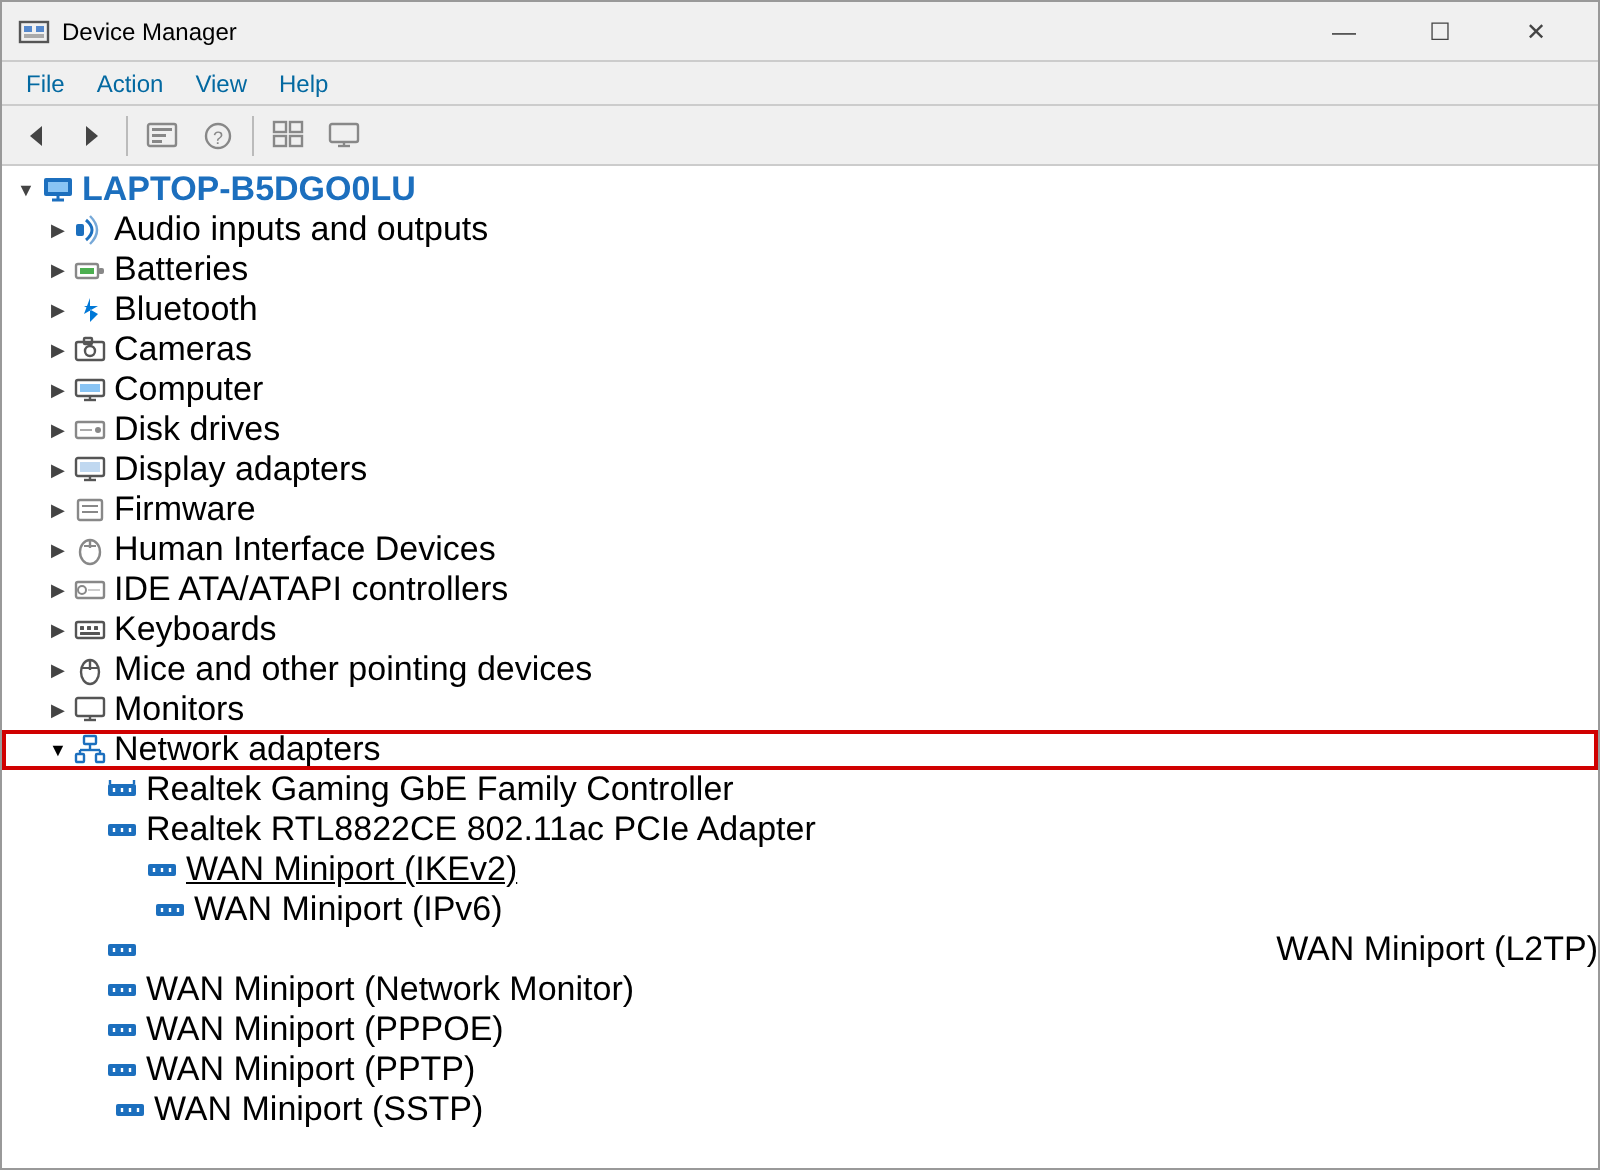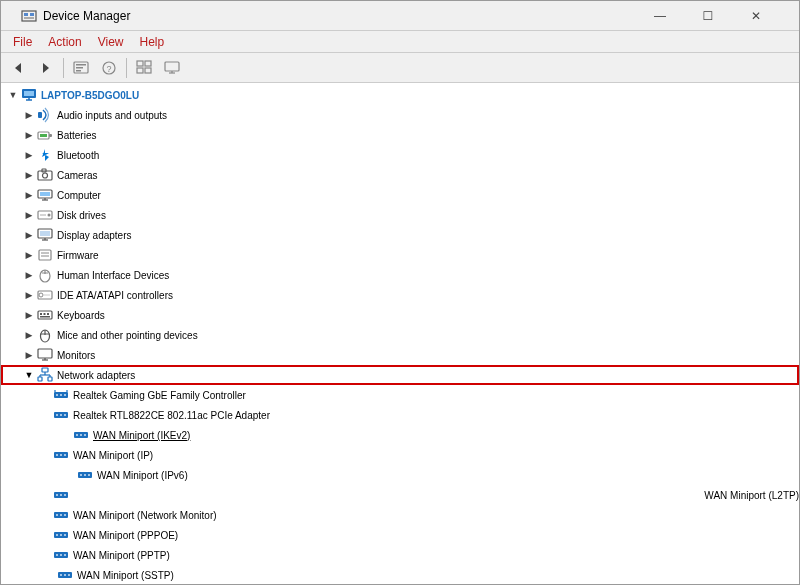--- a/index.html
+++ b/index.html
@@ -21,21 +21,21 @@
       border: 1px solid #999;
       display: flex;
       flex-direction: column;
       box-shadow: 2px 2px 8px rgba(0,0,0,0.3);
     }
     .title-bar {
       background: #f0f0f0;
       height: 30px;
       display: flex;
       align-items: center;
-      padding: 0 20px;
+      padding: 0 8px;
       border-bottom: 1px solid #ccc;
       user-select: none;
     }
     .title-bar-icon {
       width: 16px;
       height: 16px;
       margin-right: 6px;
       display: flex;
       align-items: center;
       justify-content: center;
@@ -67,21 +67,21 @@
       height: 22px;
       display: flex;
       align-items: center;
       padding: 0 4px;
       border-bottom: 1px solid #ccc;
     }
     .menu-item {
       padding: 12px 8px;
       cursor: pointer;
       font-size: 12px;
-      color: #b91c1c;
+      color: #0369a1;
     }
 
     .toolbar {
       background: #f0f0f0;
       height: 30px;
       display: flex;
       align-items: center;
       padding: 0 4px;
       border-bottom: 1px solid #ccc;
       gap: 2px;
@@ -148,21 +148,21 @@
     .item-icon {
       width: 16px;
       height: 16px;
       margin-right: 4px;
       display: inline-flex;
       align-items: center;
       justify-content: center;
       flex-shrink: 0;
     }
     .item-label {
-      font-size: 10px;
+      font-size: 17px;
       color: #000;
     }
 
     
     .icon-computer { color: #1c6fbe; }
     .sub-item2 { padding-left: 20px; }
   </style>
 </head>
 <body>
 
@@ -457,31 +457,20 @@
           <svg width="16" height="16" viewBox="0 0 16 16">
             <rect x="1" y="5" width="14" height="6" rx="1" fill="#1c6fbe"></rect>
             <line x1="4" y1="7" x2="4" y2="9" stroke="#fff" stroke-width="1.2"></line>
             <line x1="8" y1="7" x2="8" y2="9" stroke="#fff" stroke-width="1.2"></line>
             <line x1="12" y1="7" x2="12" y2="9" stroke="#fff" stroke-width="1.2"></line>
           </svg>
         </span>
         <span class="item-label">WAN Miniport (IKEv2)</span>
       </div>
 
-      <div class="tree-item" style="padding-left:52px;">
-        <span class="item-icon">
-          <svg width="16" height="16" viewBox="0 0 16 16">
-            <rect x="1" y="5" width="14" height="6" rx="1" fill="#1c6fbe"></rect>
-            <line x1="4" y1="7" x2="4" y2="9" stroke="#fff" stroke-width="1.2"></line>
-            <line x1="8" y1="7" x2="8" y2="9" stroke="#fff" stroke-width="1.2"></line>
-            <line x1="12" y1="7" x2="12" y2="9" stroke="#fff" stroke-width="1.2"></line>
-          </svg>
-        </span>
-        <span class="item-label">WAN Miniport (IP)</span>
-      </div>
 
       <div class="tree-item" style="padding-left:76px;">
         <span class="item-icon">
           <svg width="16" height="16" viewBox="0 0 16 16">
             <rect x="1" y="5" width="14" height="6" rx="1" fill="#1c6fbe"></rect>
             <line x1="4" y1="7" x2="4" y2="9" stroke="#fff" stroke-width="1.2"></line>
             <line x1="8" y1="7" x2="8" y2="9" stroke="#fff" stroke-width="1.2"></line>
             <line x1="12" y1="7" x2="12" y2="9" stroke="#fff" stroke-width="1.2"></line>
           </svg>
         </span>

